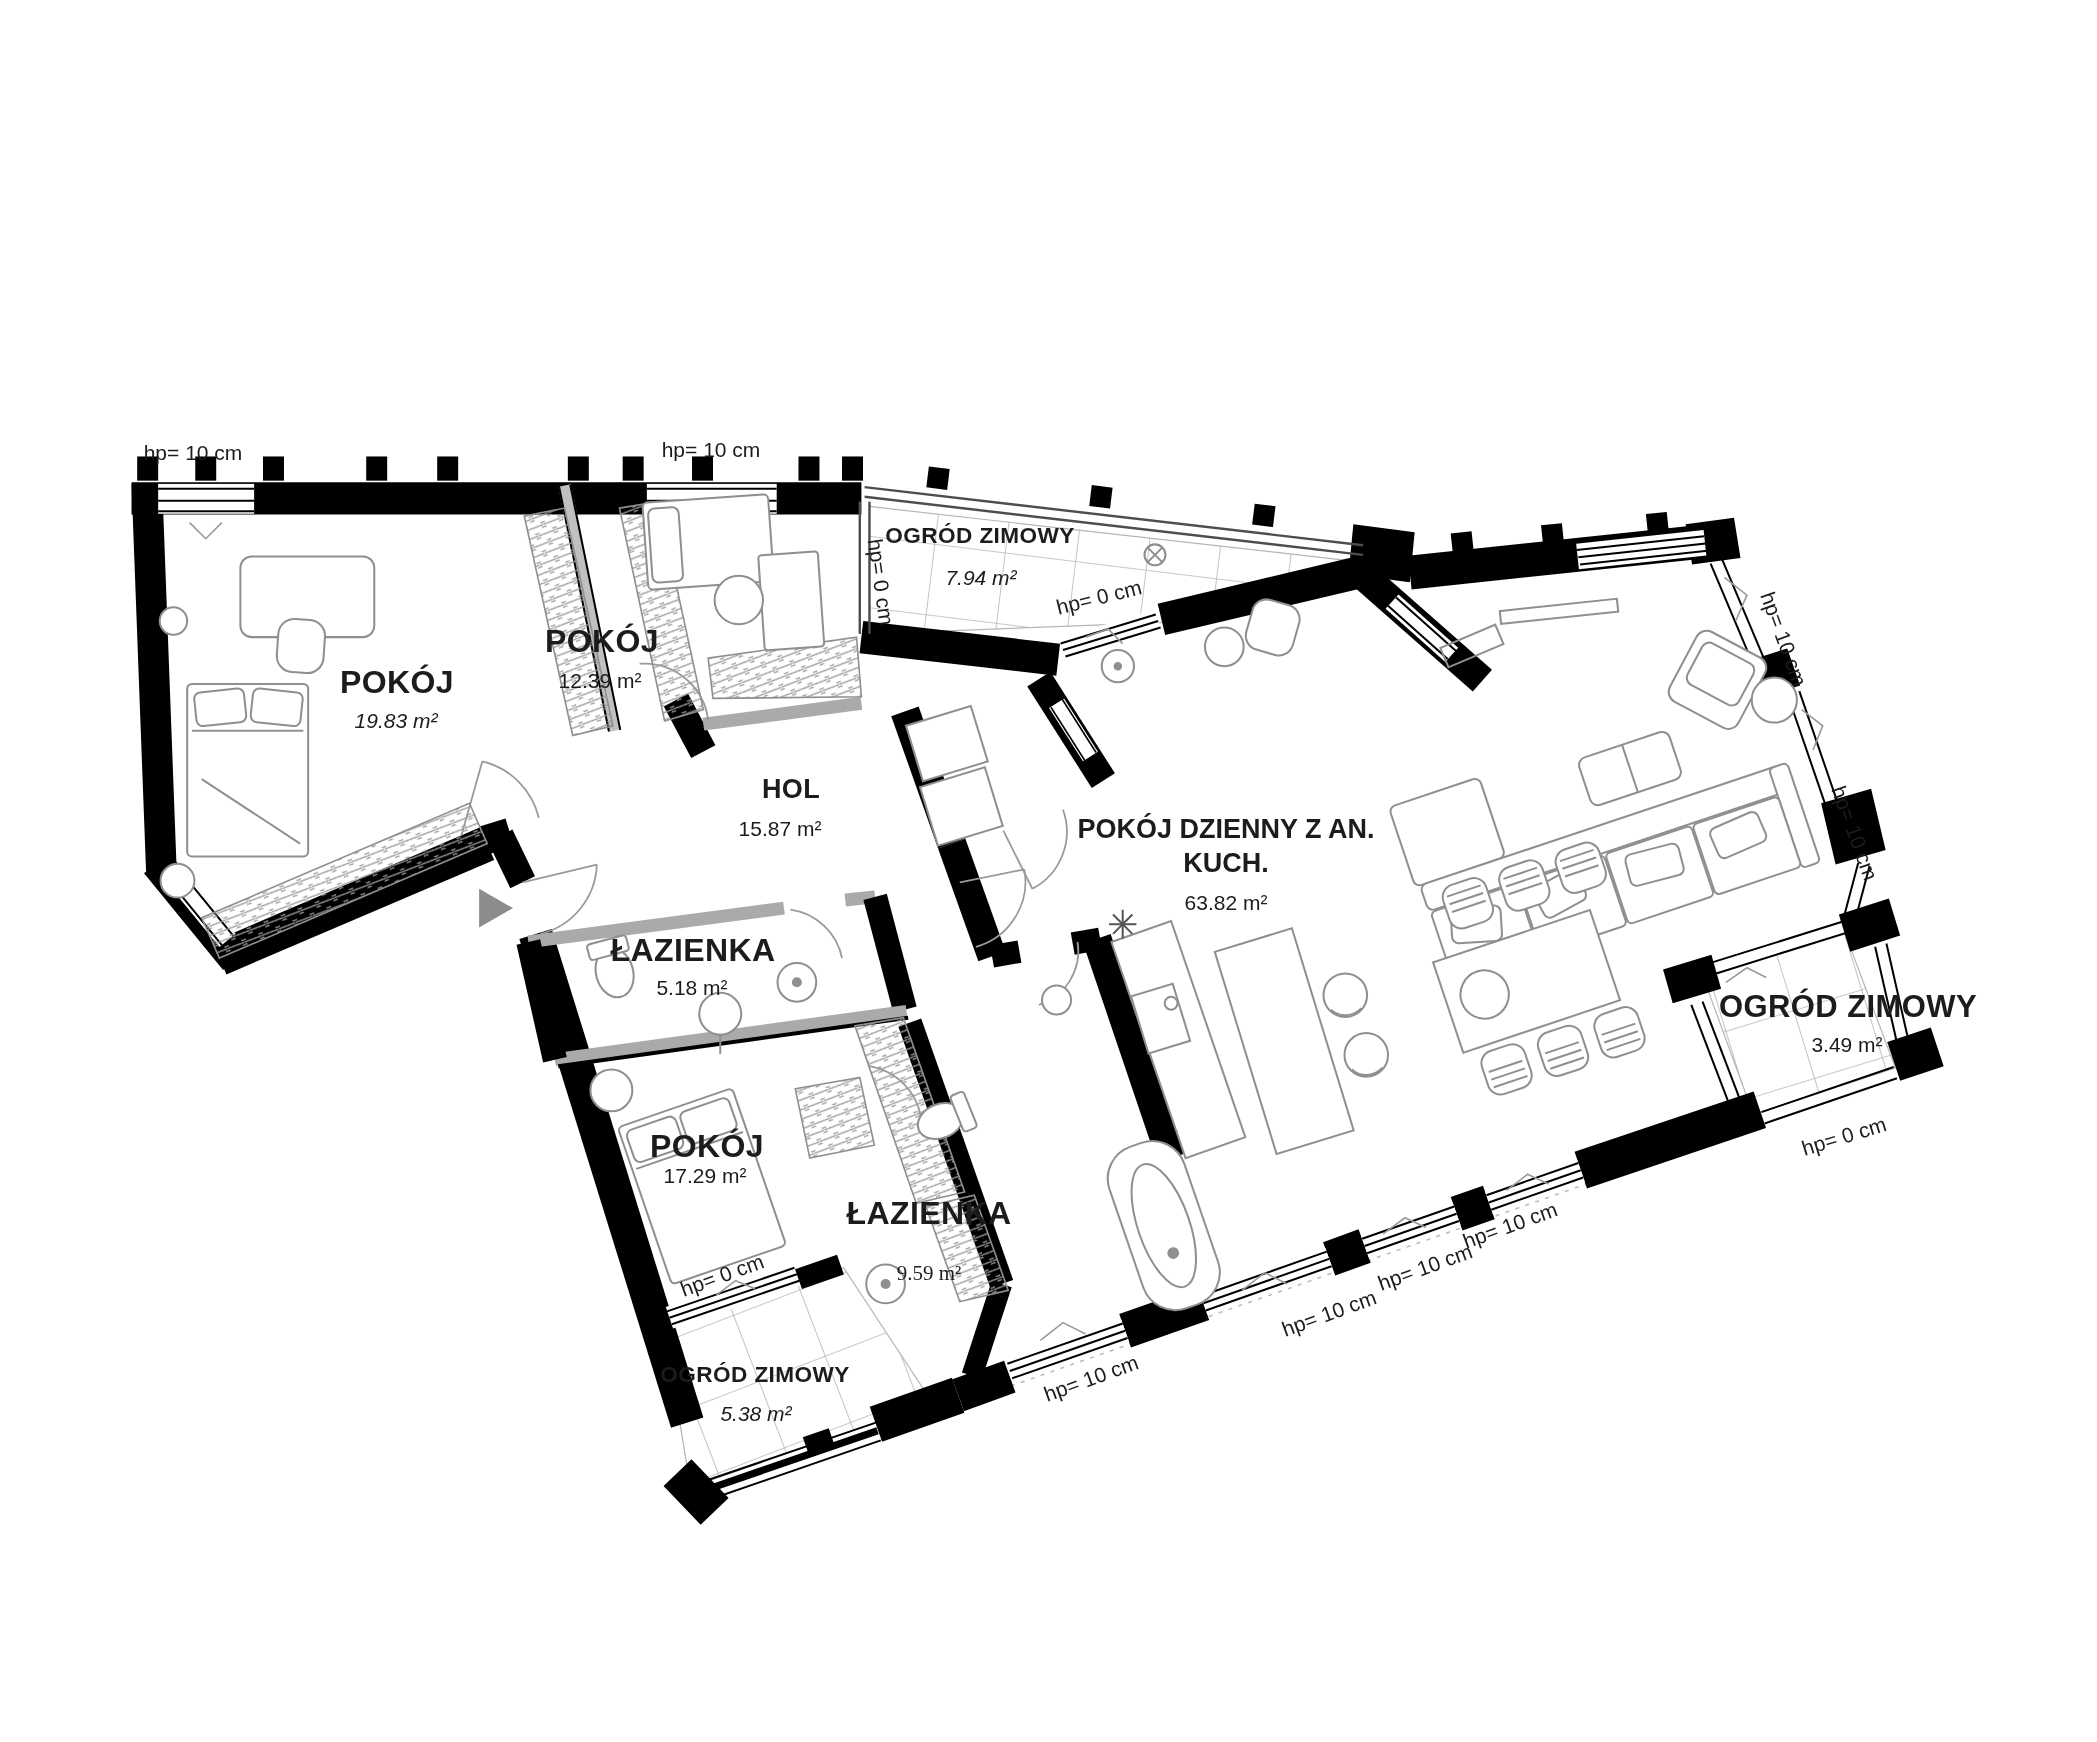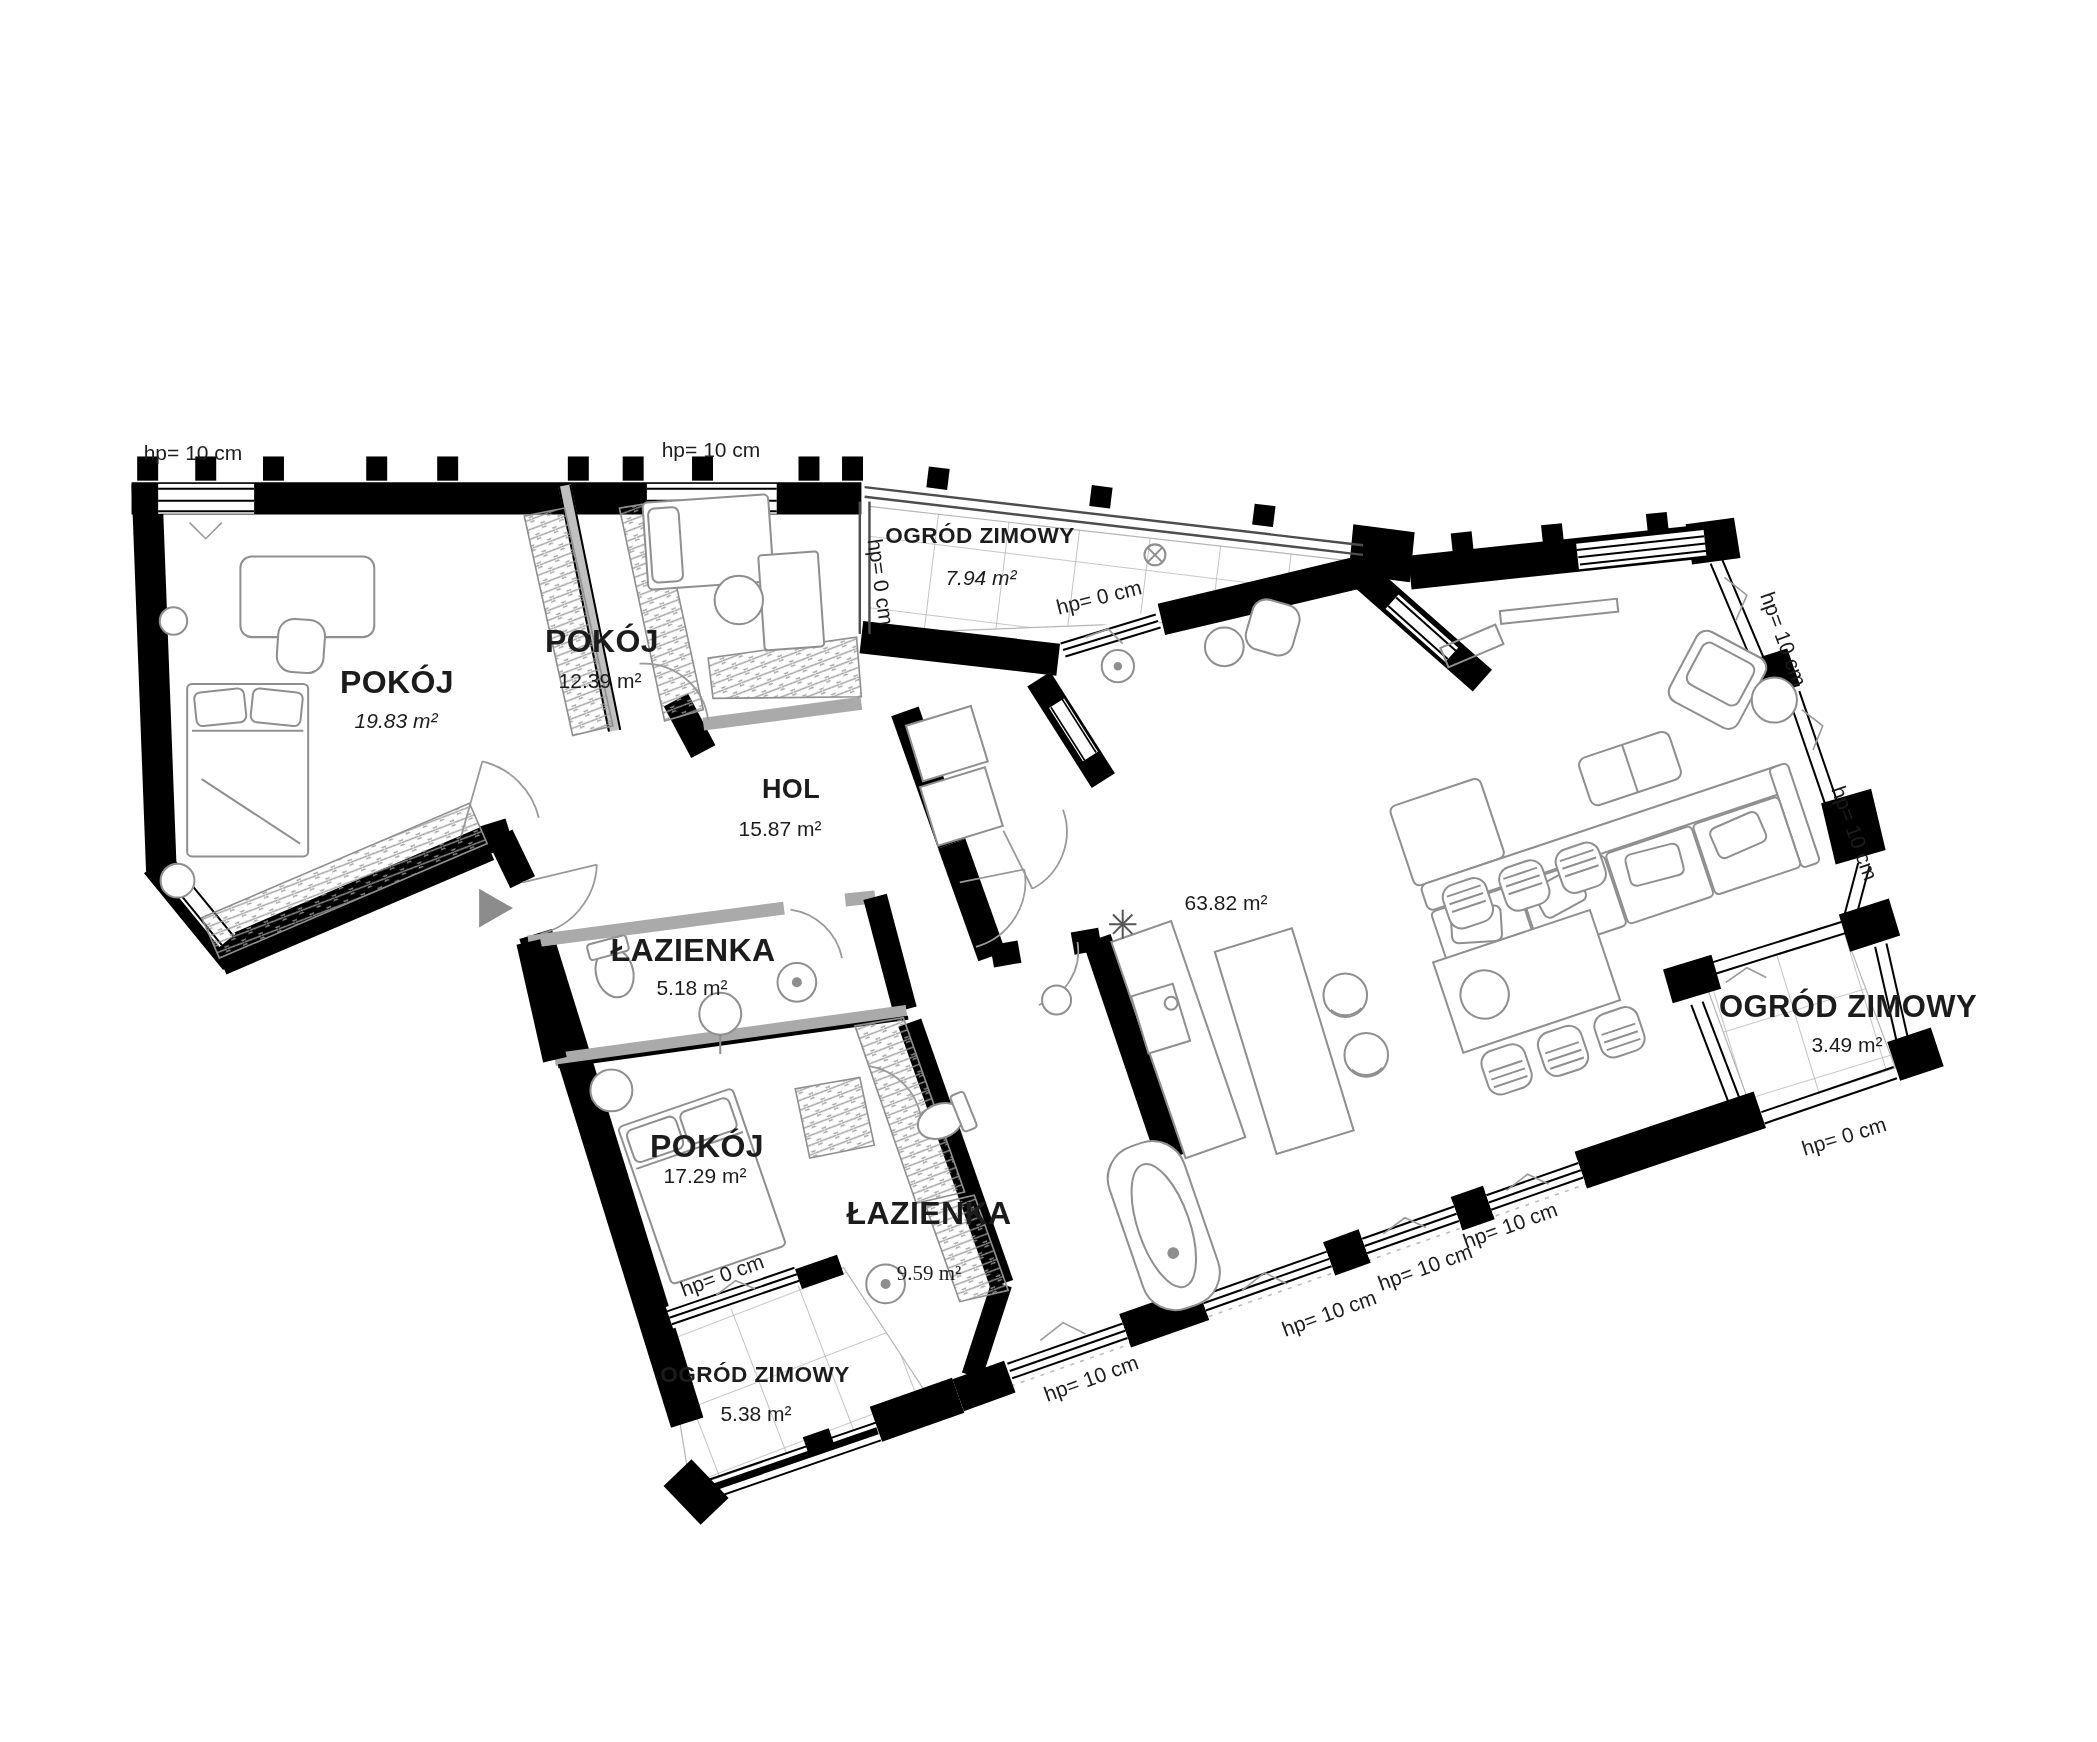--- a/index.html
+++ b/index.html
@@ -468,27 +468,31 @@
 
   <div class="lbl room-name" style="left:707px;top:1146px;">POKÓJ</div>
   <div class="lbl room-area" style="left:705px;top:1175px;">17.29 m²</div>
 
   <div class="lbl room-name" style="left:929px;top:1213px;">ŁAZIENKA</div>
   <div class="lbl room-area" style="left:929px;top:1273px;font-family:Liberation Serif, serif;">9.59 m²</div>
 
   <div class="lbl room-name fs28" style="left:980px;top:536px;">OGRÓD ZIMOWY</div>
   <div class="lbl room-area" style="left:981px;top:577px;font-style:italic;">7.94 m²</div>
 
+  <div class="lbl salon-name" style="left:1226px;top:847px;">
+    <div>POKÓJ DZIENNY Z AN.</div>
+    <div>KUCH.</div>
+  </div>
   <div class="lbl room-area" style="left:1226px;top:902px;">63.82 m²</div>
 
   <div class="lbl room-name fs38" style="left:1848px;top:1006px;">OGRÓD ZIMOWY</div>
   <div class="lbl room-area" style="left:1847px;top:1044px;">3.49 m²</div>
 
   <div class="lbl room-name fs28" style="left:755px;top:1375px;">OGRÓD ZIMOWY</div>
-  <div class="lbl room-area" style="left:756px;top:1413px;">5.38 m²</div>
+  <div class="lbl room-area" style="left:756px;top:1413px;font-style:italic;">5.38 m²</div>
 
   <div class="lbl hp" style="left:193px;top:452px;">hp= 10 cm</div>
   <div class="lbl hp" style="left:711px;top:449px;">hp= 10 cm</div>
   <div class="lbl hp" style="left:881px;top:582px;transform:translate(-50%,-50%) rotate(82deg);">hp= 0 cm</div>
   <div class="lbl hp" style="left:1099px;top:597px;transform:translate(-50%,-50%) rotate(-14deg);">hp= 0 cm</div>
   <div class="lbl hp" style="left:1784px;top:639px;transform:translate(-50%,-50%) rotate(70deg);">hp= 10 cm</div>
   <div class="lbl hp" style="left:1855px;top:833px;transform:translate(-50%,-50%) rotate(70deg);">hp= 10 cm</div>
   <div class="lbl hp" style="left:1844px;top:1136px;transform:translate(-50%,-50%) rotate(-17deg);">hp= 0 cm</div>
   <div class="lbl hp" style="left:1091px;top:1378px;transform:translate(-50%,-50%) rotate(-20deg);">hp= 10 cm</div>
   <div class="lbl hp" style="left:1329px;top:1313px;transform:translate(-50%,-50%) rotate(-20deg);">hp= 10 cm</div>

